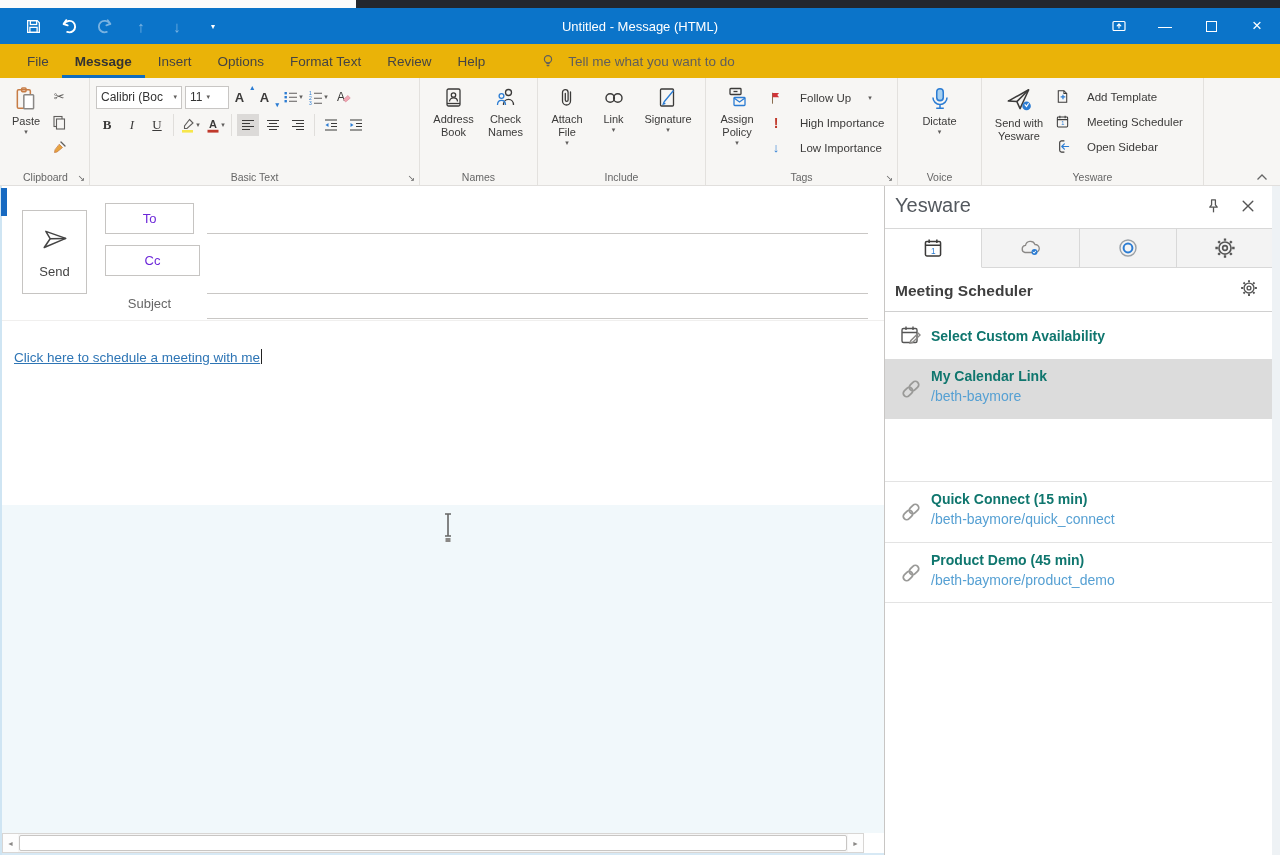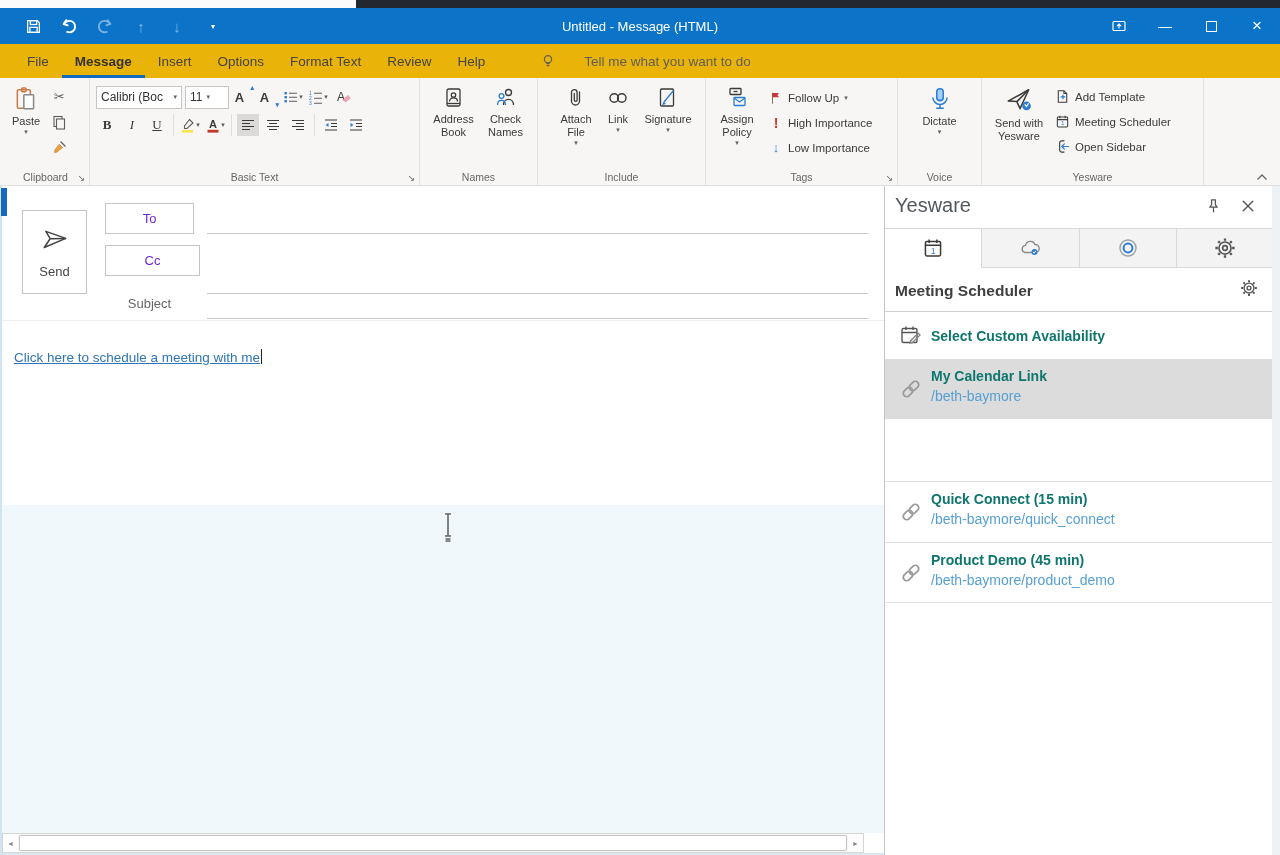--- a/index.html
+++ b/index.html
@@ -19,31 +19,31 @@
   .qat .qbtn { width:22px; height:22px; display:flex; align-items:center; justify-content:center; color:#fff; font-size:15px; }
   .qat .dim { opacity:.45; }
   #win-title { position:absolute; left:0; right:0; top:0; height:36px; display:flex; align-items:center; justify-content:center; color:#fff; font-size:13px; pointer-events:none; }
   .winctrls { position:absolute; right:0; top:0; height:36px; display:flex; align-items:center; }
   .winbtn { width:46px; height:36px; display:flex; align-items:center; justify-content:center; color:#fff; font-size:14px; }
 
   
   #menubar { left:0; top:44px; width:1280px; height:34px; background:#eab308; display:flex; align-items:stretch; padding-left:14px; }
   .mtab { padding:0 13px; display:flex; align-items:center; font-size:13.5px; color:#444; }
   .mtab.active { font-weight:bold; color:#333; box-shadow:inset 0 -3px 0 var(--tab-accent,#0f6cbd); }
-  #tellme { display:flex; align-items:center; gap:28px; margin-left:42px; color:#605e5c; font-size:13.5px; }
+  #tellme { display:flex; align-items:center; gap:12px; margin-left:42px; color:#605e5c; font-size:13.5px; }
 
   
   #ribbon { left:0; top:78px; width:1280px; height:108px; background:#f7f6f4; border-bottom:1px solid #e1dfdd; display:flex; align-items:stretch; padding:0 2px; }
   .rgroup { position:relative; border-right:1px solid #e3e1de; padding:5px 6px 17px 6px; display:flex; align-items:flex-start; }
   .rlabel { position:absolute; bottom:2px; left:0; right:0; text-align:center; font-size:10.5px; color:#666; }
   .launcher { position:absolute; bottom:2px; right:4px; font-size:9px; color:#666; }
   .rbtn-lg { display:flex; flex-direction:column; align-items:center; justify-content:flex-start; font-size:11px; color:#3b3a39; line-height:13px; text-align:center; padding:3px 4px; }
   .rbtn-lg .bigic { margin-bottom:3px; }
   .chev { font-size:7px; color:#605e5c; line-height:8px; }
-  .rbtn-sm { display:flex; align-items:center; gap:5px; font-size:11.5px; color:#3b3a39; height:19px; padding:0 3px; white-space:nowrap; }
+  .rbtn-sm { display:flex; align-items:center; gap:17px; font-size:11.5px; color:#3b3a39; height:19px; padding:0 3px; white-space:nowrap; }
   .minicol { display:flex; flex-direction:column; gap:4px; padding:2px 0 0 4px; }
   .minibtn { width:22px; height:22px; display:flex; align-items:center; justify-content:center; }
   .btrow { display:flex; align-items:center; gap:3px; height:28px; }
   .selbox { background:#fff; border:1px solid #c8c6c4; height:23px; display:flex; align-items:center; font-size:12px; padding:0 4px; gap:4px; color:#333; }
   .fmtbtn { min-width:22px; height:22px; display:flex; align-items:center; justify-content:center; font-size:13px; color:#3b3a39; }
   .fmtbtn.on { background:#dcdad8; }
   .vsep { width:1px; height:22px; background:#e0dedb; margin:0 2px; }
   .bold-b { font-weight:bold; font-family:"Liberation Serif",serif; }
   .ital-i { font-style:italic; font-family:"Liberation Serif",serif; }
   .und-u { text-decoration:underline; font-family:"Liberation Serif",serif; }
@@ -534,21 +534,21 @@
     </div>
     <div class="rbtn-lg" style="width:50px">
       <svg class="bigic" style="width:24px;height:24px">
           <use href="#s-people"></use>
         </svg>
       <span>Check Names</span>
     </div>
     <span class="rlabel">Names</span>
   </div>
 
-  <div class="rgroup" style="width:168px;justify-content:flex-end">
+  <div class="rgroup" style="width:168px;justify-content:space-between">
     <div class="rbtn-lg" style="width:46px">
       <svg class="bigic" style="width:24px;height:24px">
           <use href="#s-paperclip"></use>
         </svg>
       <span>Attach File</span>
       <span class="chev">▾</span>
     </div>
     <div class="rbtn-lg" style="width:38px">
       <svg class="bigic" style="width:24px;height:24px">
           <use href="#s-linkrings"></use>

